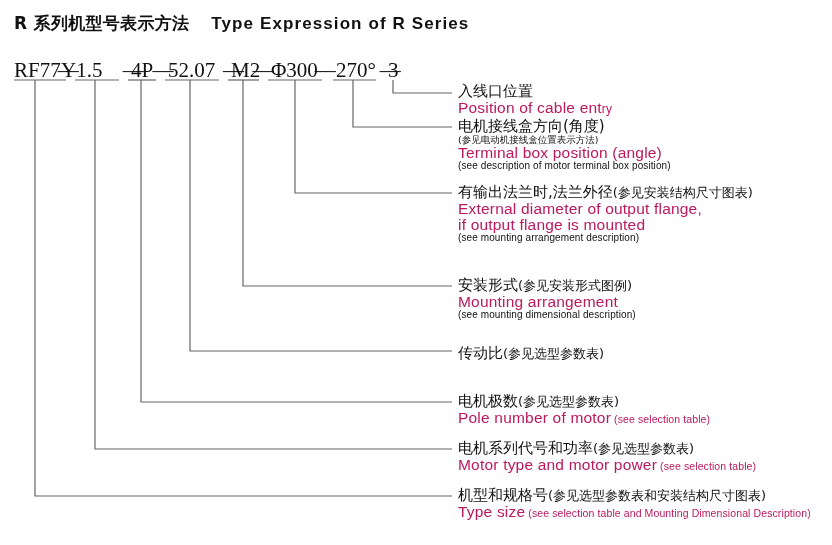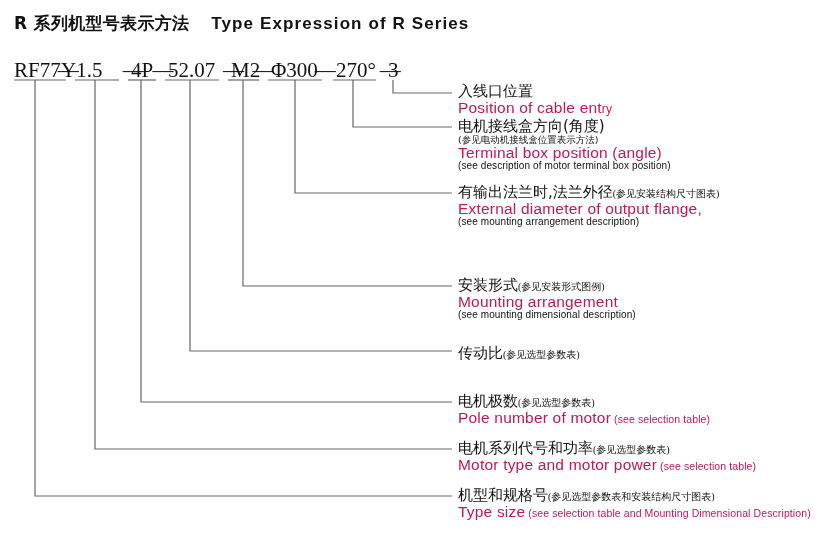--- a/index.html
+++ b/index.html
@@ -38,21 +38,21 @@
 
   
   svg.leaders{position:absolute;left:0;top:0;width:832px;height:545px;}
 
   
   .ann{position:absolute;left:458px;white-space:nowrap;}
   .cn-line{
     font-family:"DejaVu Sans", sans-serif;
     font-size:15px;color:#111;line-height:1.05;
   }
-  .cn-line .ruby{font-size:10px;font-family:Liberation Serif, serif;}
+  .cn-line .ruby{font-size:13px;}
   .cn-sub{
     font-family:"DejaVu Sans", sans-serif;
     font-size:9.5px;color:#111;line-height:1.05;
   }
   .en-line{
     font-family:"Liberation Sans", sans-serif;
     font-size:15.5px;color:#be185d;line-height:1.05;
     letter-spacing:.2px;
   }
   .en-line .small{font-size:10.5px;letter-spacing:.1px;}
@@ -114,20 +114,21 @@
       </div>
       <div class="ann" style="top: 119px;">
         <div class="cn-line"><span>电机接线盒方向(角度)</span></div>
         <div class="cn-sub"><span>(参见电动机接线盒位置表示方法)</span></div>
         <div class="en-line"><span>Terminal box position (angle)</span></div>
         <div class="en-sub"><span>(see description of motor terminal box position)</span></div>
       </div>
       <div class="ann" style="top: 185px;">
         <div class="cn-line"><span>有输出法兰时,法兰外径</span><span class="ruby">(参见安装结构尺寸图表)</span></div>
         <div class="en-line"><span>External diameter of output flange,</span></div>
+        <div class="en-line"><span>if output flange is mounted</span></div>
         <div class="en-sub"><span>(see mounting arrangement description)</span></div>
       </div>
       <div class="ann" style="top: 278px;">
         <div class="cn-line"><span>安装形式</span><span class="ruby">(参见安装形式图例)</span></div>
         <div class="en-line"><span>Mounting arrangement</span></div>
         <div class="en-sub"><span>(see mounting dimensional description)</span></div>
       </div>
       <div class="ann" style="top: 346px;">
         <div class="cn-line"><span>传动比</span><span class="ruby">(参见选型参数表)</span></div>
       </div>

